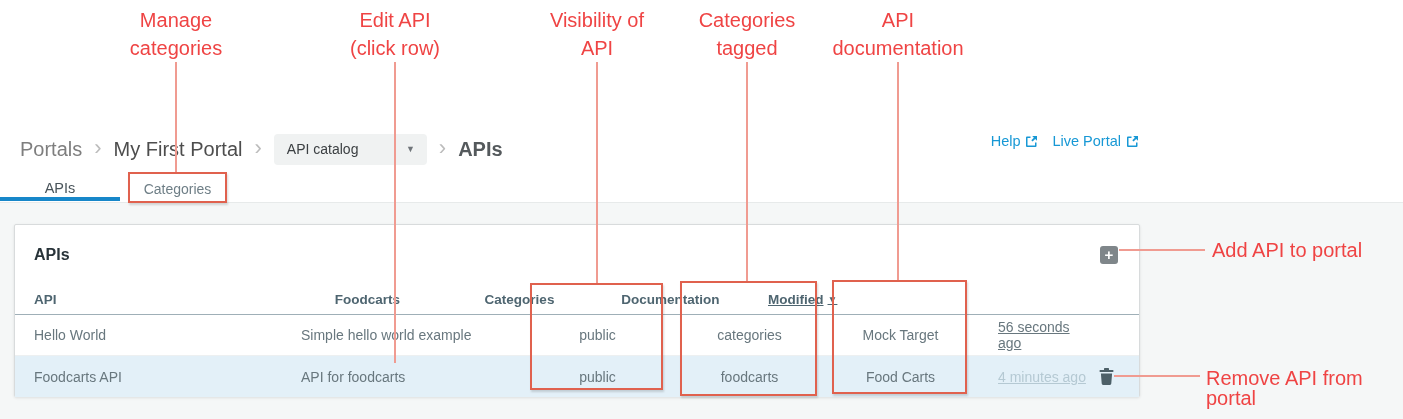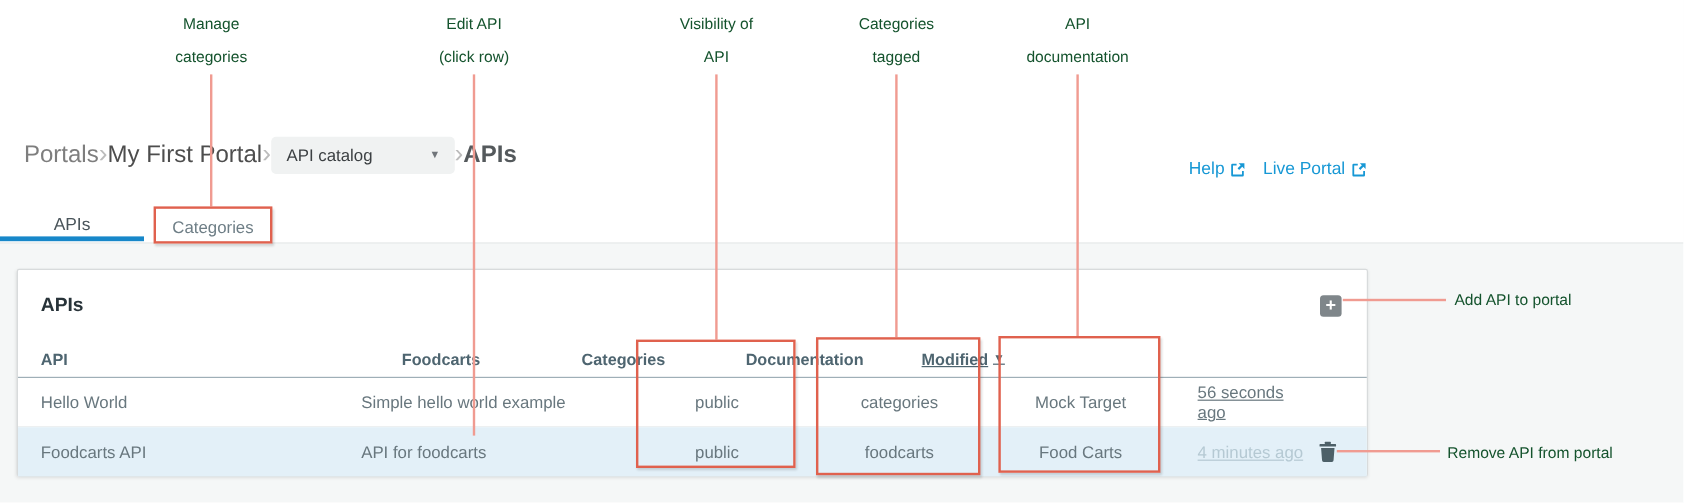--- a/index.html
+++ b/index.html
@@ -10,22 +10,22 @@
   }
 
   
   .content-bg {
     position:absolute; left:0; top:202px; width:1403px; height:217px;
     background:#f5f7f7; border-top:1px solid #e7eaea;
   }
 
   
   .breadcrumb {
-    position:absolute; left:20px; top:112px; height:34px;
-    display:flex; align-items:center; white-space:nowrap;
+    position:absolute; left:20px; top:132px; height:34px;
+    display:flex; align-items:center; gap:12px; white-space:nowrap;
   }
   .bc-root   { font-size:20px; color:#7e7e7e; }
   .bc-sep    { font-size:22px; color:#bcbcbc; line-height:20px; padding-bottom:3px; }
   .bc-portal { font-size:20px; color:#4d4d4d; }
   .bc-dropdown {
     height:31px; width:153px; background:#f0f2f2; border-radius:4px;
     display:flex; align-items:center; justify-content:space-between;
     padding:0 12px 0 13px; cursor:pointer;
   }
   .bc-dropdown .dd-label { font-size:14px; color:#3c4043; }
@@ -81,21 +81,21 @@
   .c-mod { width:93px;text-decoration:underline; }
   .c-act { width:30px; display:flex; align-items:center; justify-content:center; }
   .thead .c-mod { display:flex; align-items:center; gap:4px; cursor:pointer; }
   .sort-icon { font-size:10px; color:#4e6570; }
   .mod-faded { color:#b5c9d3; }
   .trash-btn { background:none; border:none; padding:0; cursor:pointer; color:#4d6068; display:flex; }
 
   
   .overlay, .overlay * { pointer-events:none; }
   .ann-label {
-    position:absolute; font-size:13px; color:#14532d; line-height:28px;
+    position:absolute; font-size:20px; color:#ef4444; line-height:28px;
     white-space:pre-line; text-align:center; transform:translateX(-50%);
     font-family:"Liberation Sans", sans-serif;
   }
   .ann-label.right-side { transform:none; text-align:left; line-height:20px; }
   .tl1 { left:176px; top:6px; } .tl2 { left:395px; top:6px; }
   .tl3 { left:597px; top:6px;text-align:center; } .tl4 { left:747px; top:6px; }
   .tl5 { left:898px; top:6px; }
   .rl1 { left:1212px; top:240px; } .rl2 { left:1206px; top:368px; }
 
   .ann-vline { position:absolute; width:2px; background:#f09b91; }

